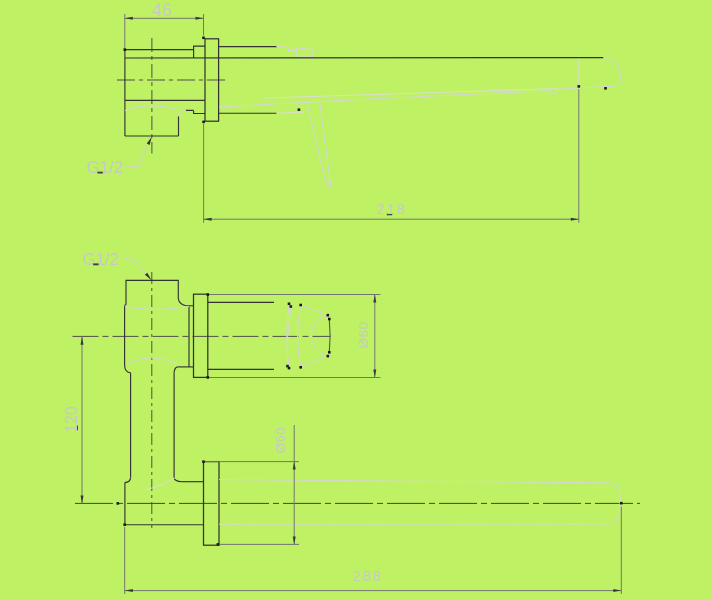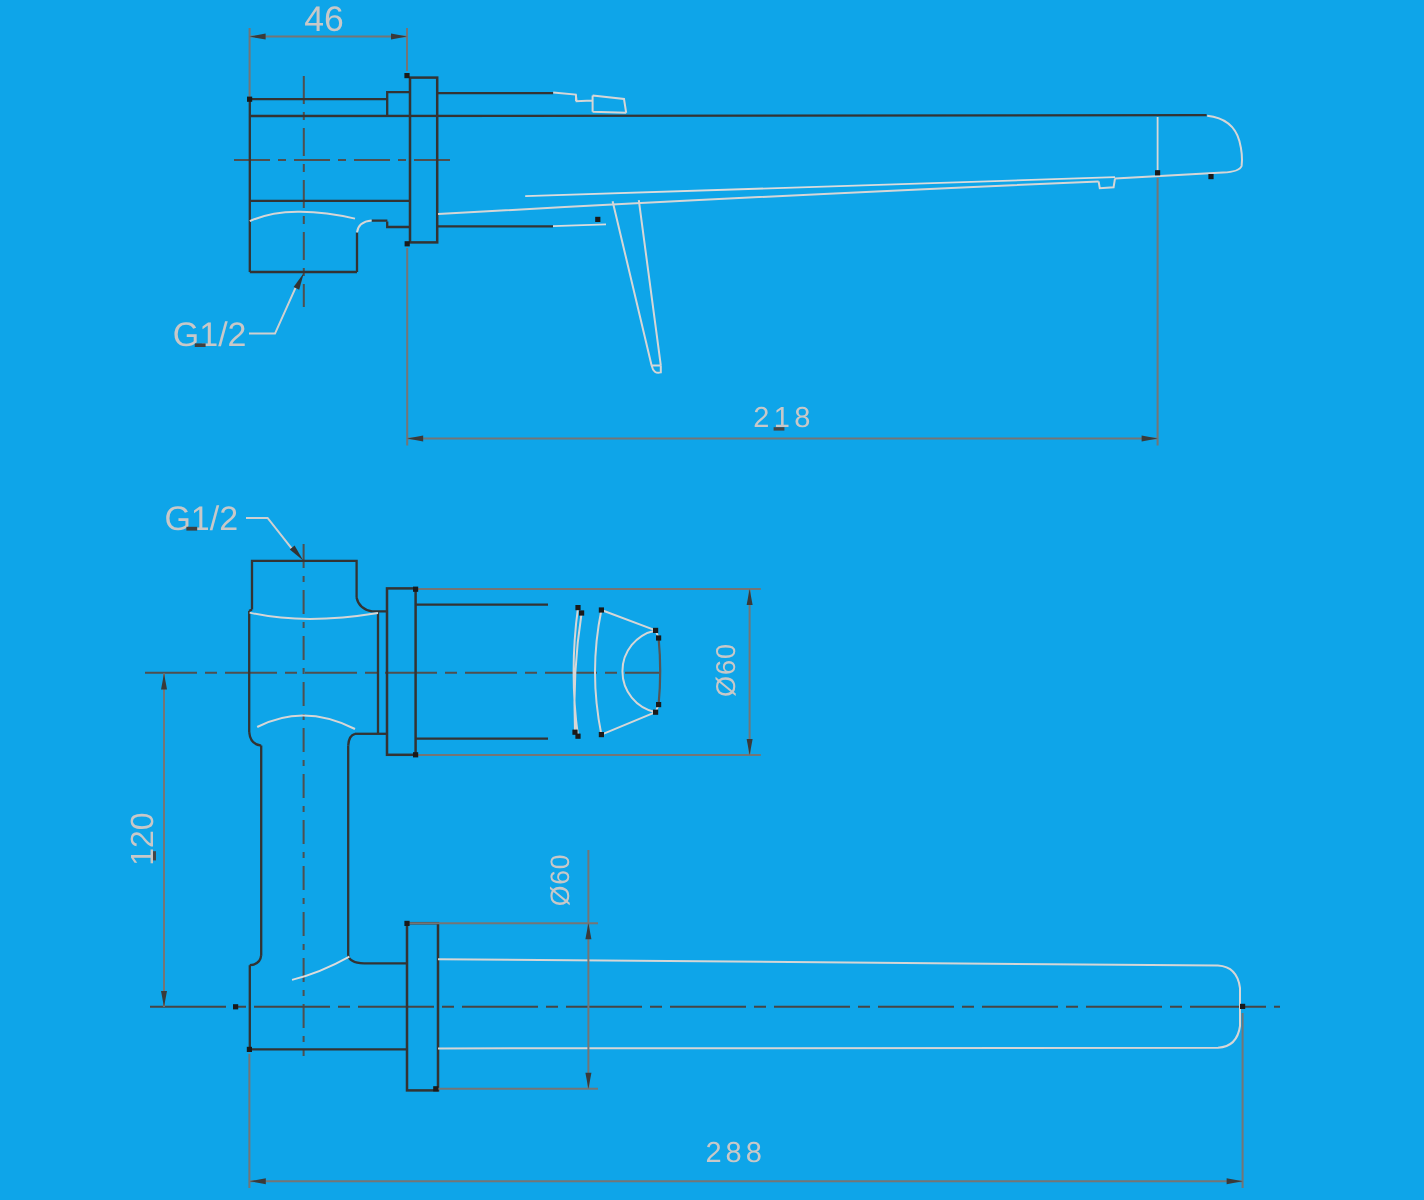--- a/index.html
+++ b/index.html
@@ -1,16 +1,16 @@
 <!DOCTYPE html>
 <html><head>
 <meta charset="utf-8">
 <style>
   html,body{margin:0;padding:0;background:#ffffff;}
-  .page{width:712px;height:600px;position:relative;overflow:hidden;background:#0ea5e9;text-align:center;}
+  .page{width:712px;height:600px;position:relative;overflow:hidden;background:#bef264;text-align:center;}
   text{font-family:"Liberation Sans",sans-serif;fill:#c8c8c8;}
 </style>
 </head>
 <body>
 <div class="page">
 <svg width="712" height="600" viewBox="0 0 712 600">
 <g fill="none" stroke-linecap="butt">
 
 <path d="M117,80 H227" stroke="#4f4f4f" stroke-width="1" stroke-dasharray="18 4 4 4"></path>
 

